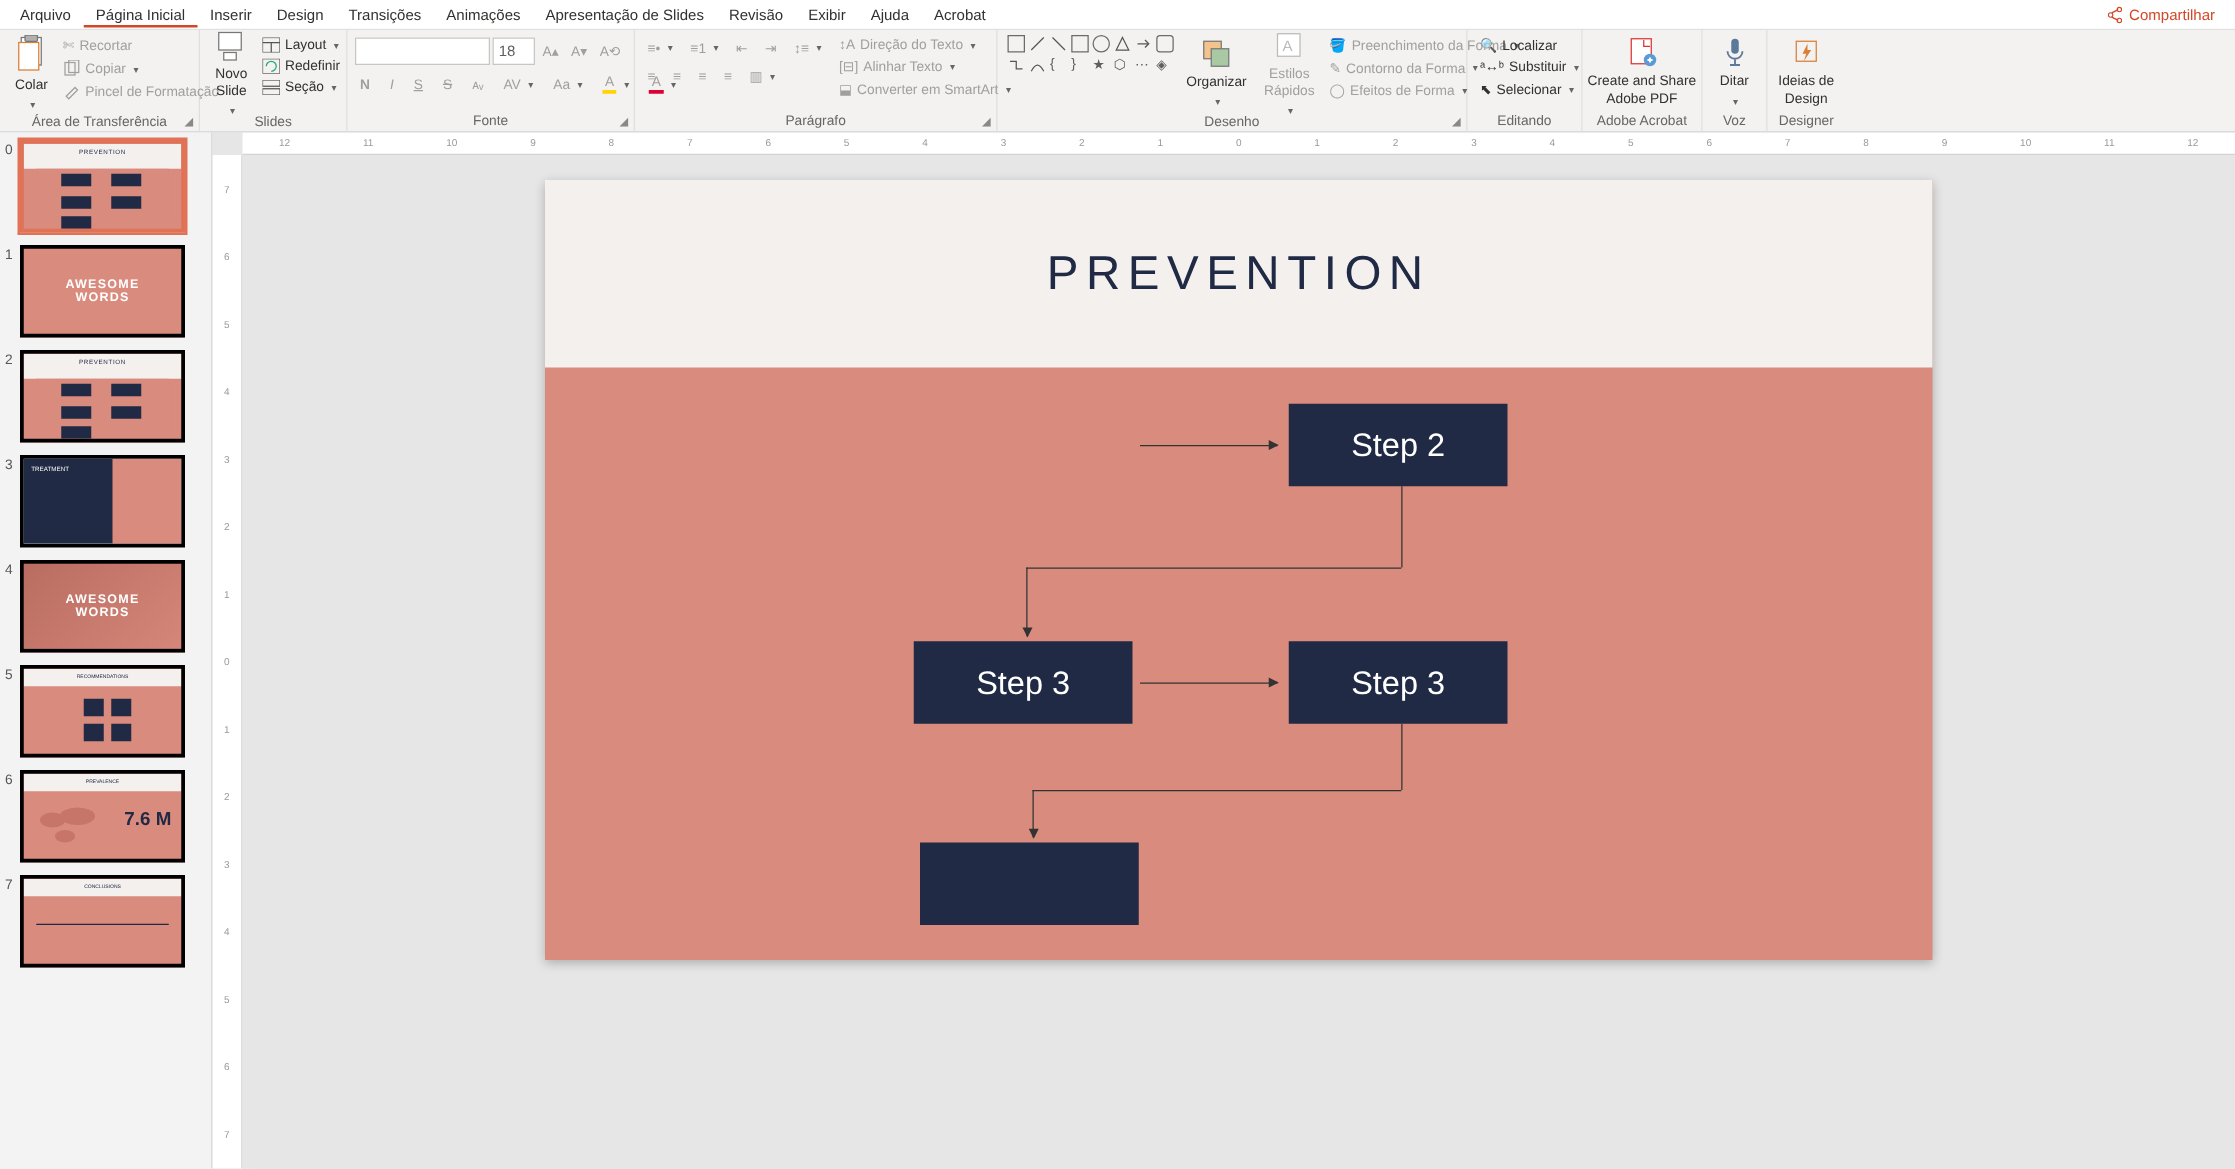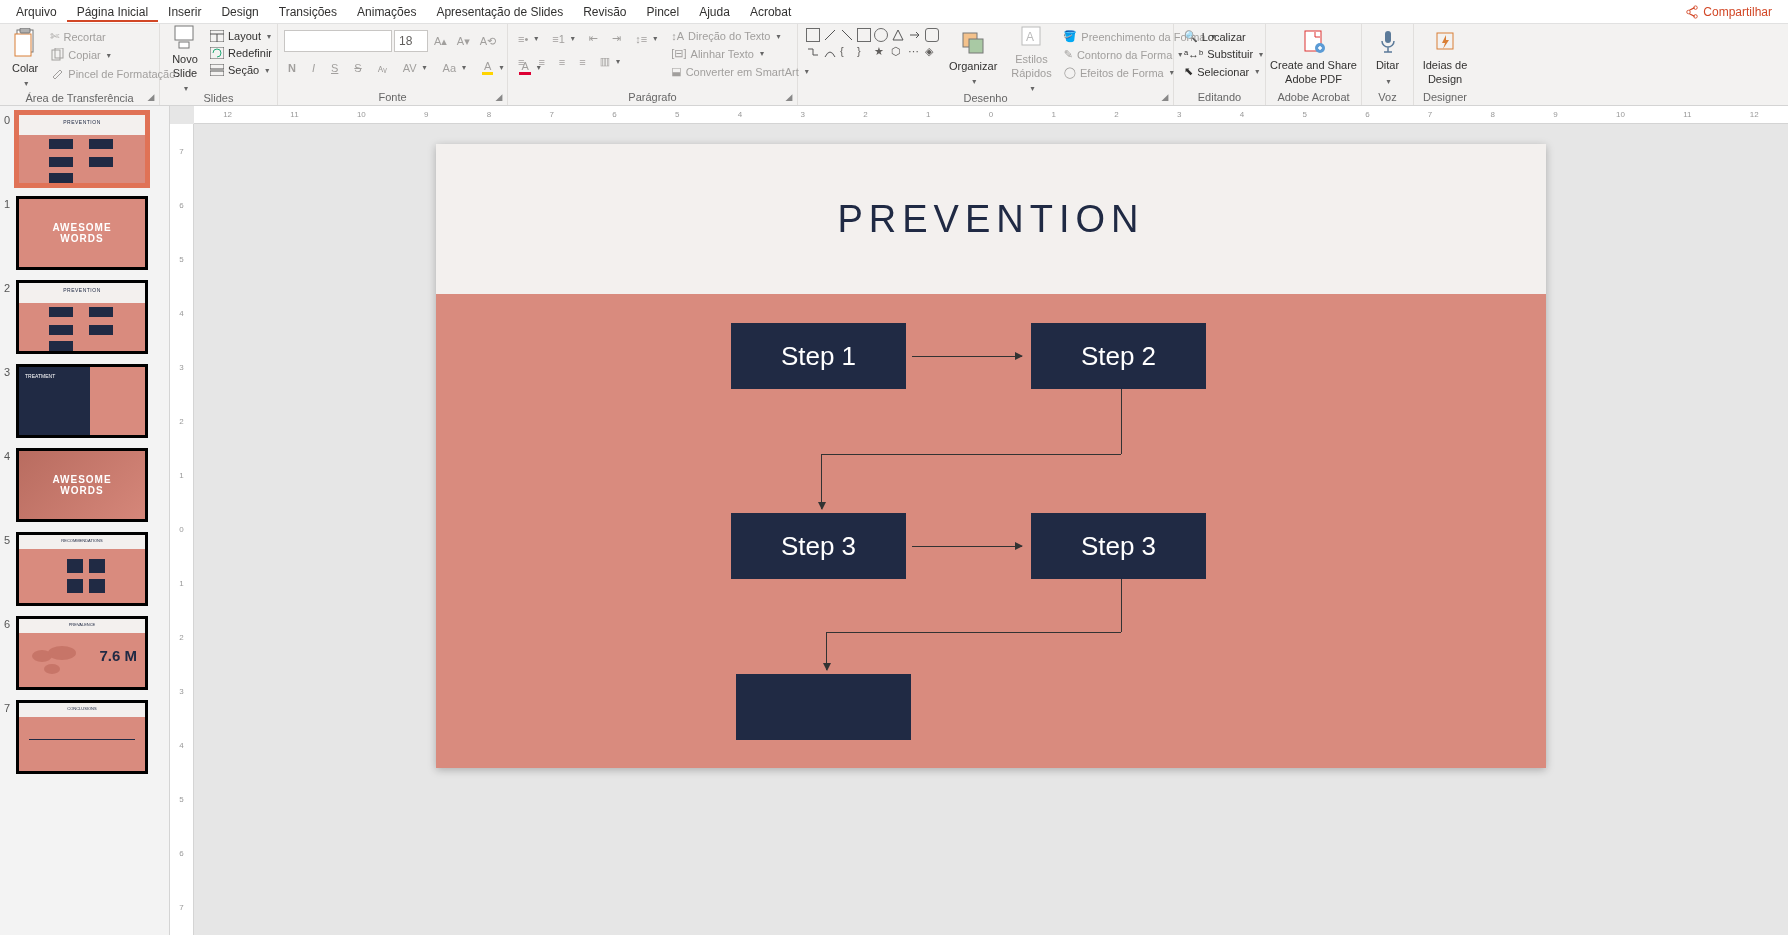--- a/index.html
+++ b/index.html
@@ -68,21 +68,21 @@
 
 <div class="menubar">
   <div class="menu-item">Arquivo</div>
   <div class="menu-item active">Página Inicial</div>
   <div class="menu-item">Inserir</div>
   <div class="menu-item">Design</div>
   <div class="menu-item">Transições</div>
   <div class="menu-item">Animações</div>
   <div class="menu-item">Apresentação de Slides</div>
   <div class="menu-item">Revisão</div>
-  <div class="menu-item">Pincel</div>
+  <div class="menu-item">Exibir</div>
   <div class="menu-item">Ajuda</div>
   <div class="menu-item">Acrobat</div>
   <div class="share">
     <span>
       <svg width="14" height="14" viewBox="0 0 16 16">
           <path fill="none" stroke="#d24726" stroke-width="1.3" d="M11 3 L5 6 M5 10 L11 13"></path>
           <circle cx="12" cy="3" r="2" fill="none" stroke="#d24726"></circle>
           <circle cx="4" cy="8" r="2" fill="none" stroke="#d24726"></circle>
           <circle cx="12" cy="13" r="2" fill="none" stroke="#d24726"></circle>
         </svg>
@@ -577,21 +577,20 @@
           <span>6</span>
           <span>7</span>
         </div>
       </div>
     <div class="canvas-scroll">
       <div class="slide">
         <div class="slide-top">
           <div class="slide-title">PREVENTION</div>
         </div>
 
-        <div class="flow-box" style="left:295px; top:179px;">Step 1</div>
         <div class="flow-box" style="left:595px; top:179px;">Step 2</div>
         <div class="flow-box" style="left:295px; top:369px;">Step 3</div>
         <div class="flow-box" style="left:595px; top:369px;">Step 3</div>
         <div class="flow-box" style="left:300px; top:530px;"></div>
 
         <div class="arrow-h" style="left:476px; top:212px; width:110px;"></div>
         <div class="arrow-h" style="left:476px; top:402px; width:110px;"></div>
         <div class="arrow-path" style="left:385px; top:310px; width:300px; height:55px;"></div>
         <div style="position:absolute;left:685px;top:245px;width:1px;height:65px;background:#333;"></div>
         <div class="arrow-path" style="left:390px; top:488px; width:295px; height:38px;"></div>

